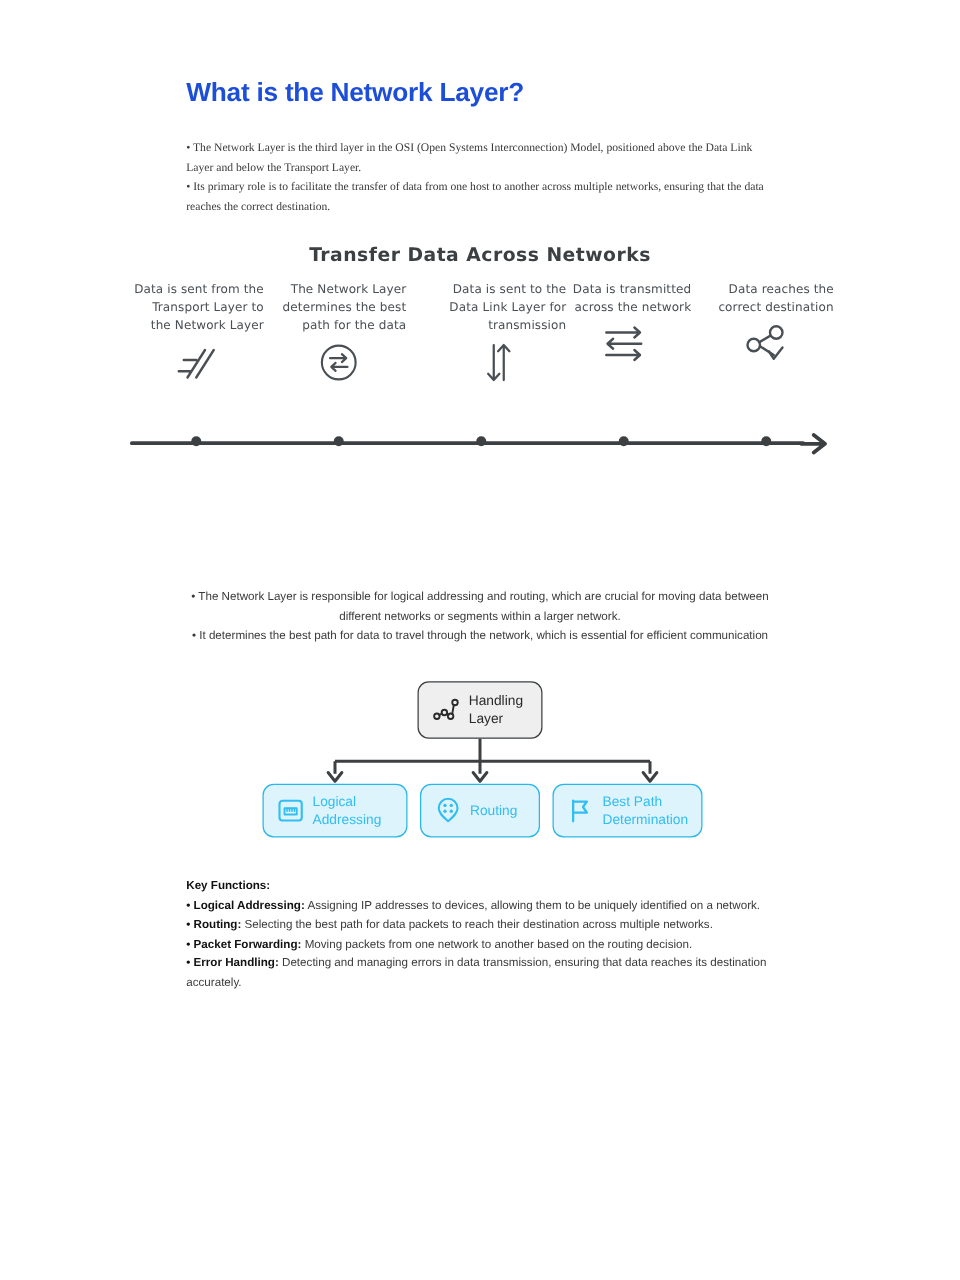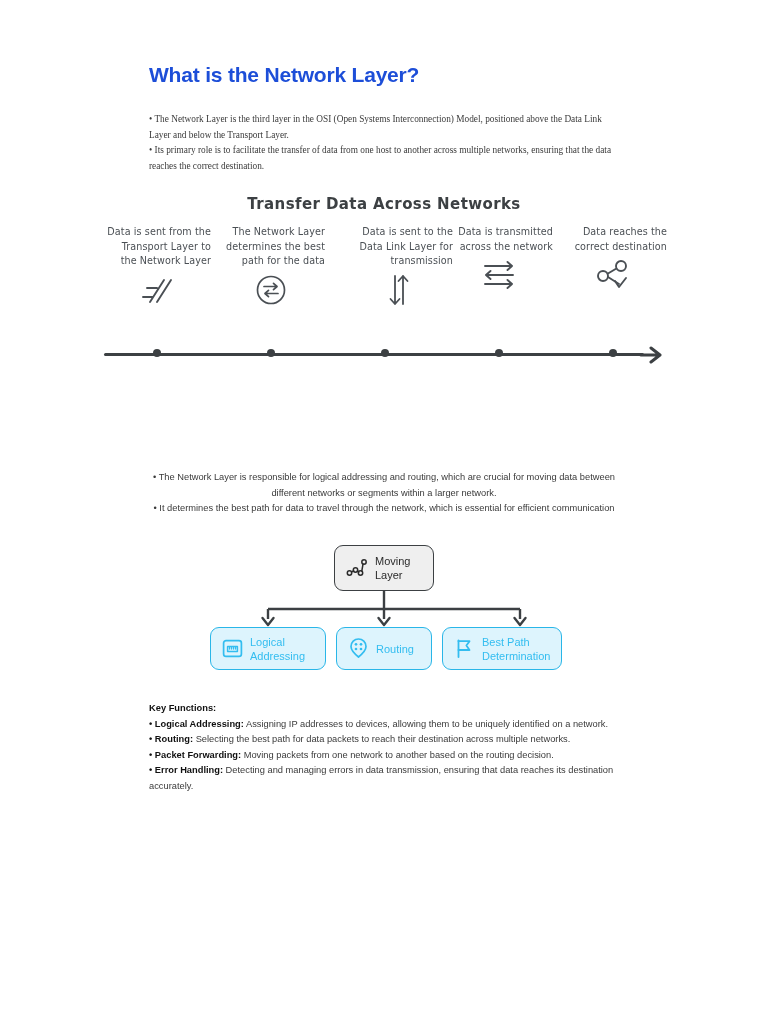--- a/index.html
+++ b/index.html
@@ -292,21 +292,21 @@
     </svg>
 
     <div class="node node-root">
       <svg class="node-icon" width="22" height="22" viewBox="0 0 22 22">
         <circle cx="3.5" cy="16" r="2.2" fill="none" stroke="#2b2b2b" stroke-width="1.5"></circle>
         <circle cx="9.5" cy="13" r="2.2" fill="none" stroke="#2b2b2b" stroke-width="1.5"></circle>
         <circle cx="14.5" cy="16" r="2.2" fill="none" stroke="#2b2b2b" stroke-width="1.5"></circle>
         <circle cx="18" cy="5" r="2.2" fill="none" stroke="#2b2b2b" stroke-width="1.5"></circle>
         <path d="M5.5 15 L7.6 13.8 M11.5 13.9 L12.8 15 M15.8 14.1 L17 7.2" fill="none" stroke="#2b2b2b" stroke-width="1.5" stroke-linecap="round"></path>
       </svg>
-      <span class="node-label">Moving Layer</span>
+      <span class="node-label">Handling Layer</span>
     </div>
 
     <div class="node node-child" id="node-logical-addressing">
       <svg class="node-icon" width="21" height="21" viewBox="0 0 21 21">
         <rect x="1.6" y="2.6" width="17.8" height="15.8" rx="2.4" fill="none" stroke="#33bdf0" stroke-width="1.7"></rect>
         <path d="M5.6 13.6 L5.6 8.6 L15.4 8.6 L15.4 13.6 Z" fill="none" stroke="#33bdf0" stroke-width="1.5" stroke-linejoin="round"></path>
         <path d="M7.6 8.6 L7.6 11 M9.6 8.6 L9.6 11 M11.6 8.6 L11.6 11 M13.6 8.6 L13.6 11" fill="none" stroke="#33bdf0" stroke-width="1.3" stroke-linecap="round"></path>
       </svg>
       <span class="node-label">Logical Addressing</span>
     </div>

